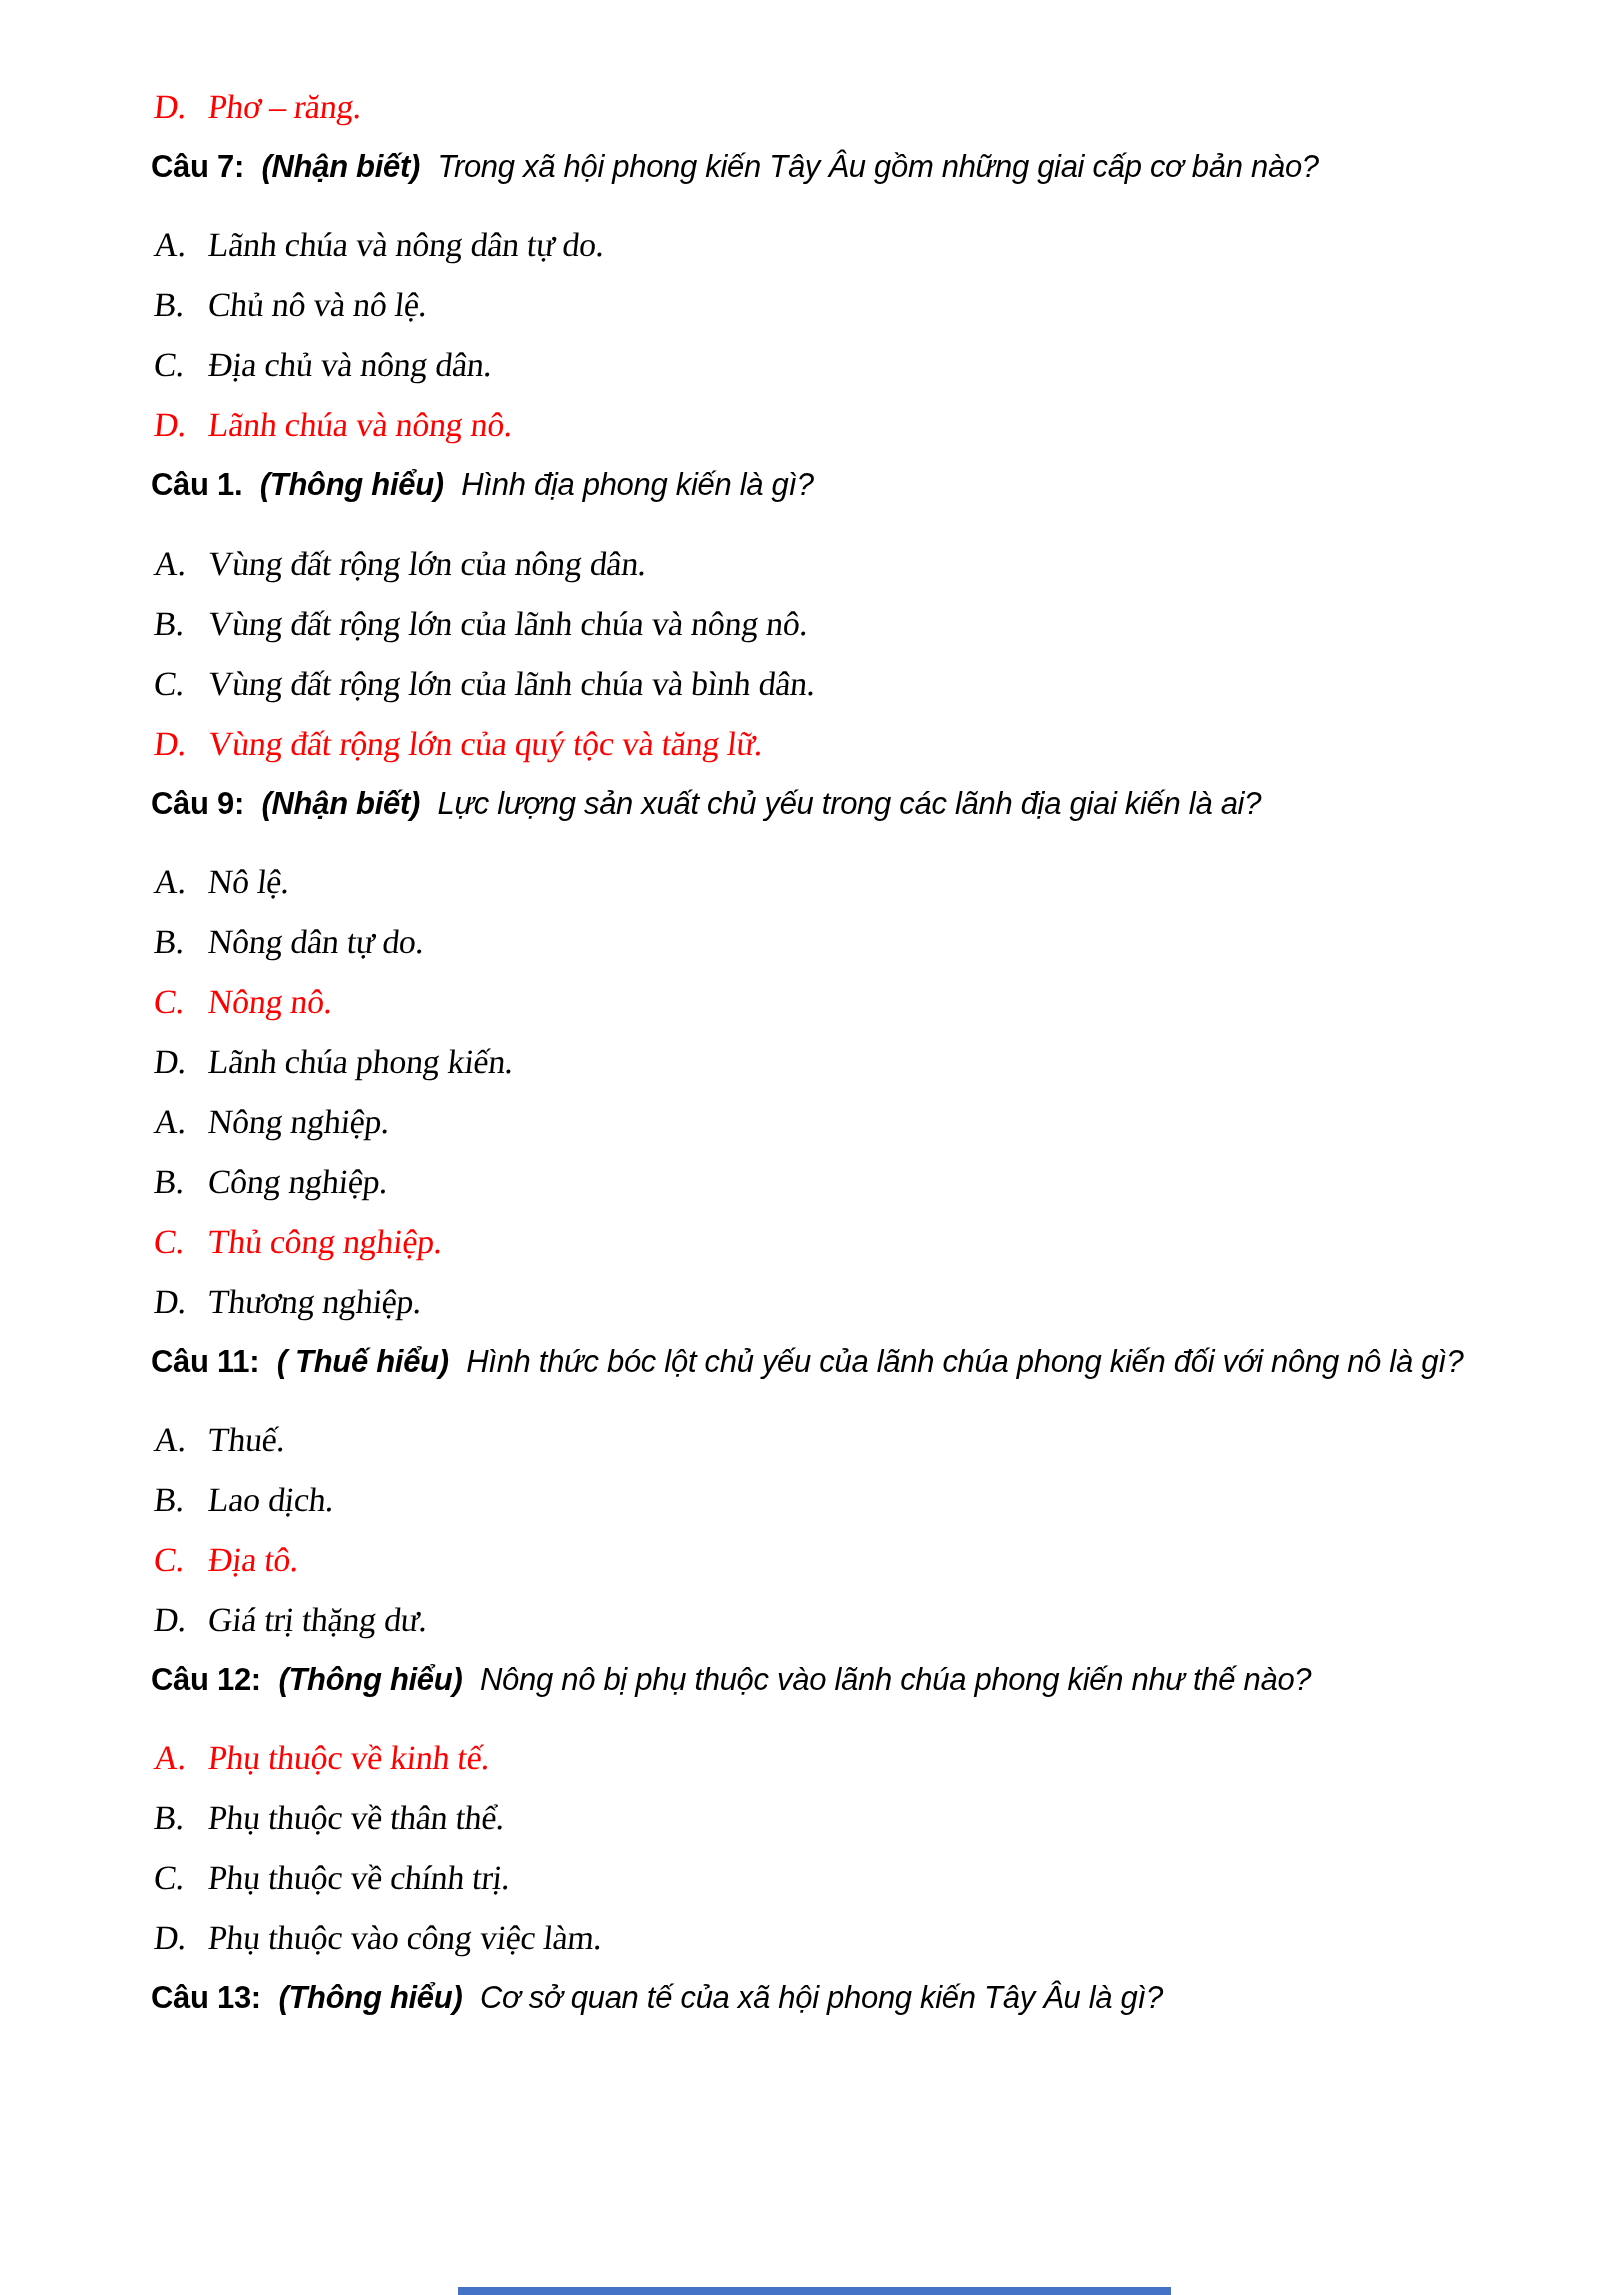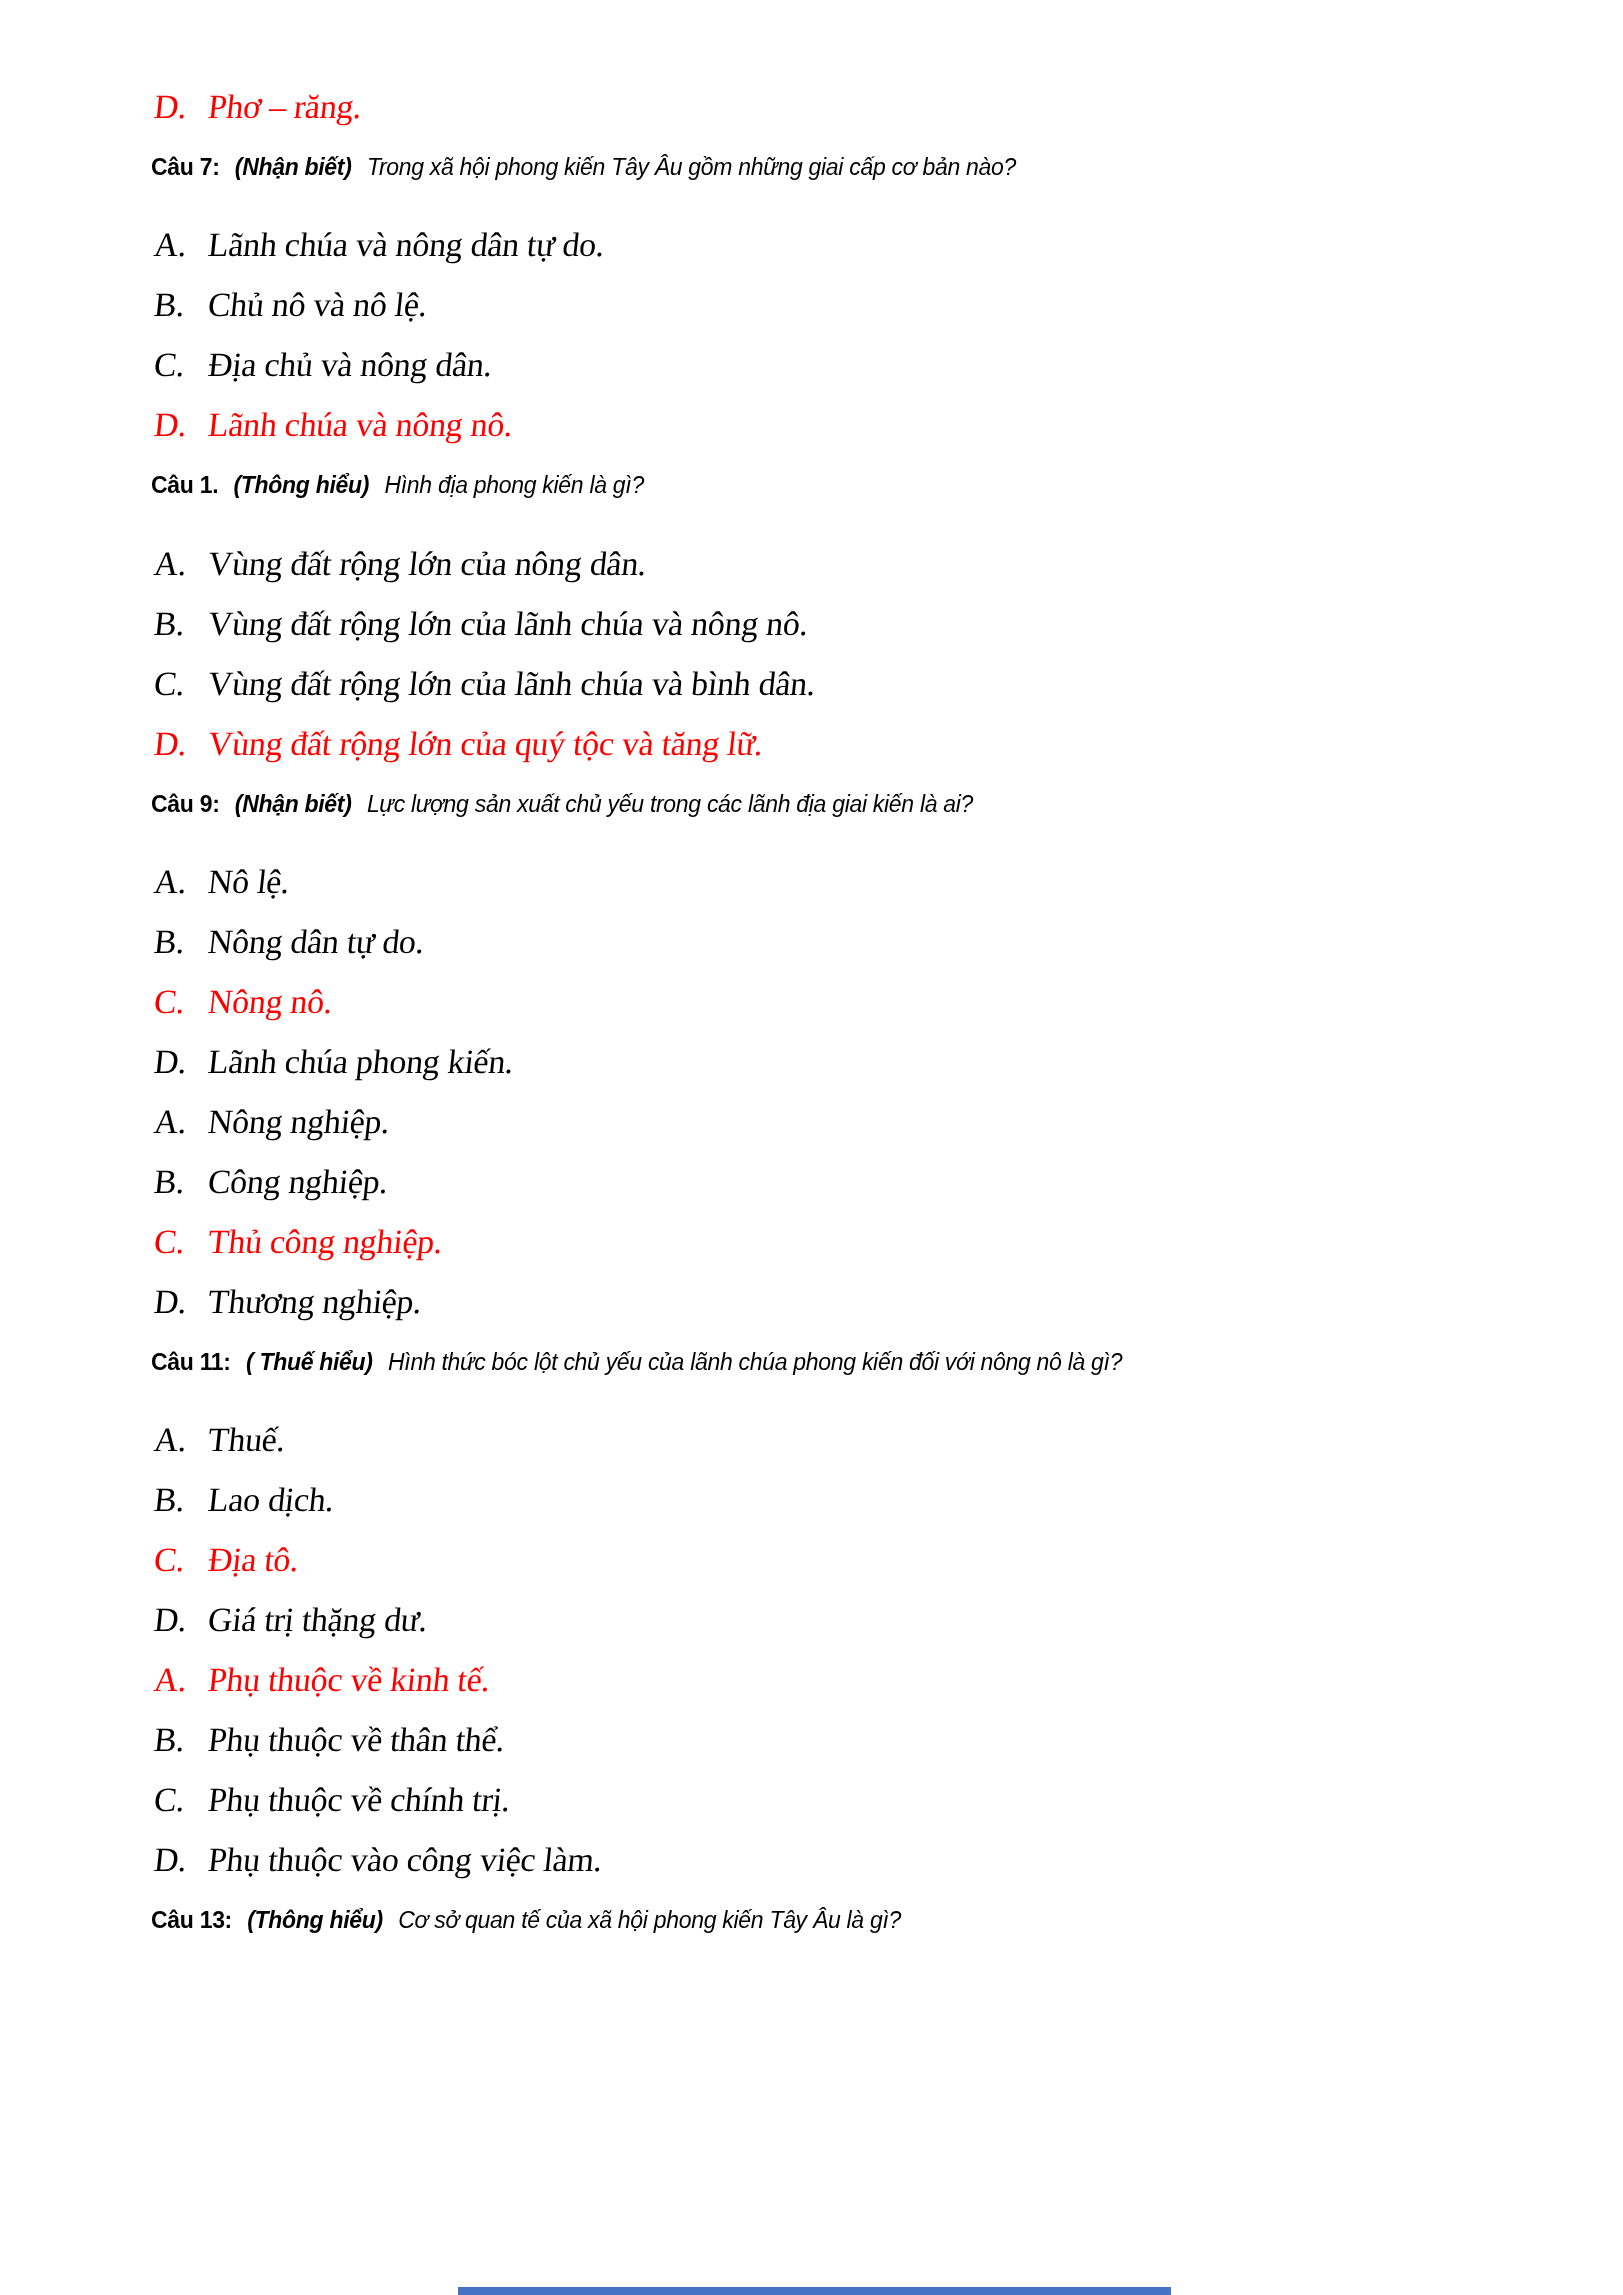--- a/index.html
+++ b/index.html
@@ -35,21 +35,21 @@
   .sheared {
     display: inline-block;
     transform: skewX(-6deg);
     transform-origin: left bottom;
   }
   .red { color: #FF0000; }
   
   .stem {
     margin: 0 0 18.3px 0;
     line-height: 60px;
-    font-size: 23px;
+    font-size: 31px;
     font-family: "Liberation Sans", sans-serif;
     letter-spacing: -0.3px;
   }
   .qnum  { font-weight: 700; font-style: normal; margin-right: 9.2px; }
   .qtag  { font-weight: 700; font-style: italic; margin-right: 9.2px; }
   .qtext { font-weight: 400; font-style: italic; }
   
   .bottom-bar {
     position: absolute;
     left: 458px;
@@ -167,20 +167,25 @@
   </div>
   <div class="opt red">
     <span class="letter sheared">C.</span>
     <span class="text sheared">Địa tô.</span>
   </div>
   <div class="opt">
     <span class="letter sheared">D.</span>
     <span class="text sheared">Giá trị thặng dư.</span>
   </div>
 
+  <p class="stem">
+    <span class="qnum">Câu 12:</span>
+    <span class="qtag">(Thông hiểu)</span>
+    <span class="qtext">Nông nô bị phụ thuộc vào lãnh chúa phong kiến như thế nào?</span>
+  </p>
   <div class="opt red">
     <span class="letter sheared">A.</span>
     <span class="text sheared">Phụ thuộc về kinh tế.</span>
   </div>
   <div class="opt">
     <span class="letter sheared">B.</span>
     <span class="text sheared">Phụ thuộc về thân thể.</span>
   </div>
   <div class="opt">
     <span class="letter sheared">C.</span>

